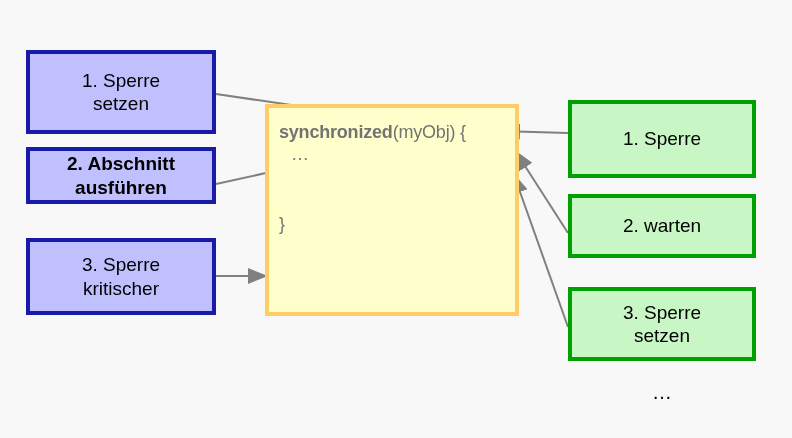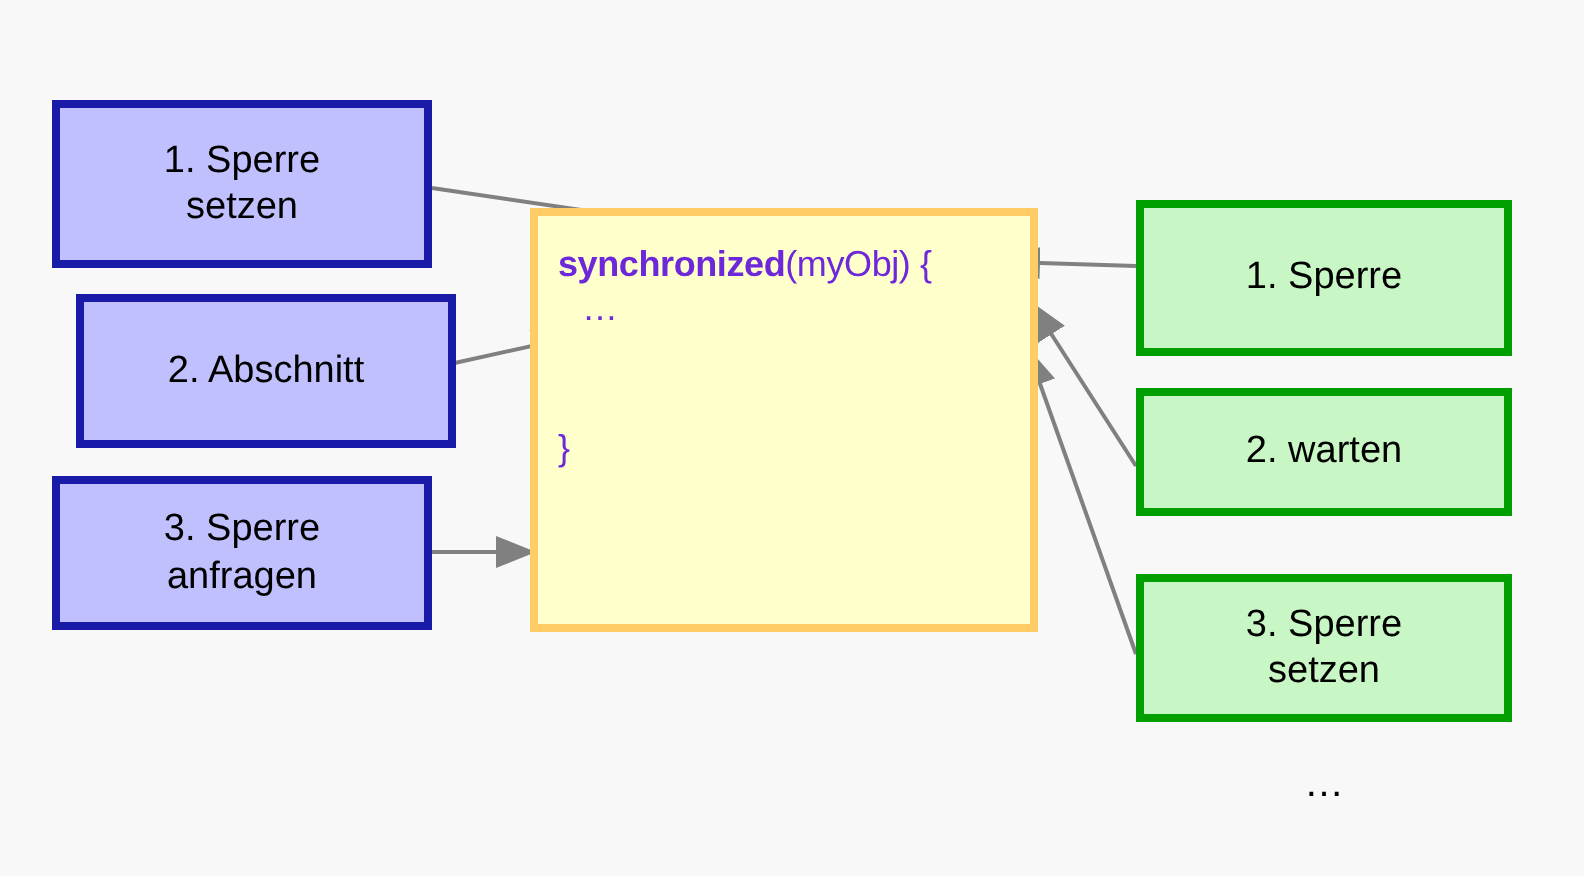--- a/index.html
+++ b/index.html
@@ -45,21 +45,21 @@
     background: #ffffcc;
     border: 4px solid #ffcc66;
     align-items: flex-start;
     justify-content: flex-start;
     font-size: 18px;
     padding: 14px 10px 10px 10px;
   }
   .code-line {
     display: block;
     white-space: pre;
-    color: #6d28d9;
+    color: #737373;
     letter-spacing: -0.2px;
   }
   .code-line.indent {
     padding-left: 12px;
   }
   .kw {
     font-weight: bold;
   }
   .ellipsis-free {
     position: absolute;
@@ -101,27 +101,28 @@
     <line x1="568" y1="233" x2="516" y2="152" stroke="#808080" stroke-width="2" marker-end="url(#ah)"></line>
 
     <line x1="568" y1="327" x2="514" y2="175" stroke="#808080" stroke-width="2" marker-end="url(#ah)"></line>
   </svg>
 
   <div class="box box-blue" style="left:26px; top:50px; width:190px; height:84px;">
     <span class="box-line">1. Sperre</span>
     <span class="box-line">setzen</span>
   </div>
 
-  <div class="box box-blue" style="left:38px; top:147px; width:190px; height:77px;">
+  <div class="box box-blue" style="left:26px; top:147px; width:190px; height:57px;font-weight:bold;">
     <span class="box-line">2. Abschnitt</span>
+    <span class="box-line">ausführen</span>
   </div>
 
   <div class="box box-blue" style="left:26px; top:238px; width:190px; height:77px;">
     <span class="box-line">3. Sperre</span>
-    <span class="box-line">anfragen</span>
+    <span class="box-line">kritischer</span>
   </div>
 
   <div class="box box-code" style="left:265px; top:104px; width:254px; height:212px;">
     <span class="code-line"><span class="kw">synchronized</span><span>(myObj) {</span></span>
     <span class="code-line indent">…</span>
     <span class="code-line" style="margin-top:48px;">}</span>
   </div>
 
   <div class="box box-green" style="left:568px; top:100px; width:188px; height:78px;">
     <span class="box-line">1. Sperre</span>

